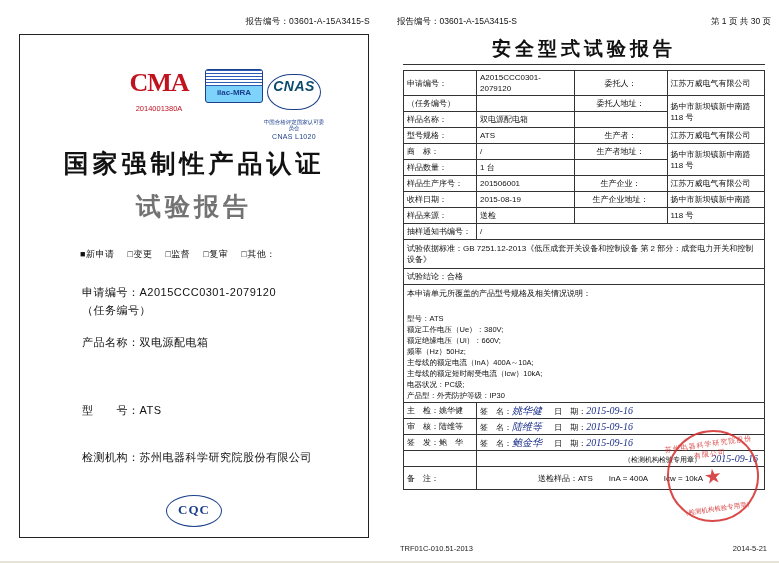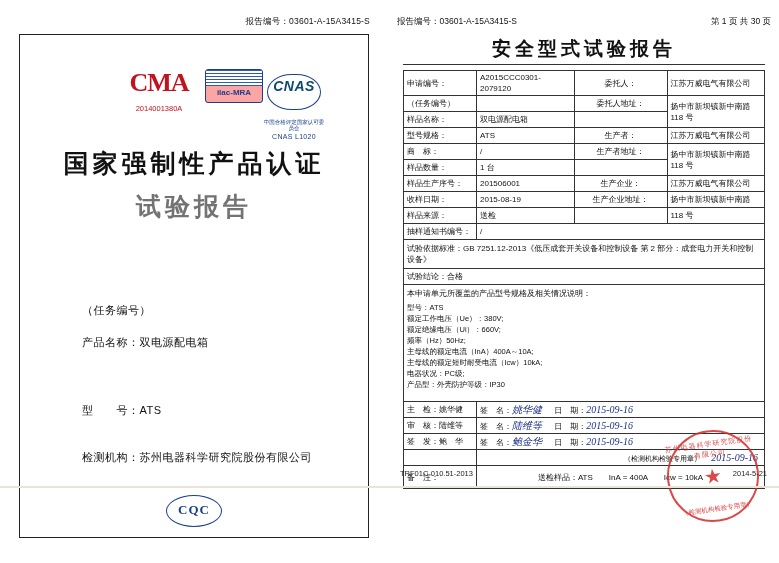--- a/index.html
+++ b/index.html
@@ -12,21 +12,21 @@
     height: 563px;
     font-family: "Liberation Sans", sans-serif;
     color: #111;
     position: relative;
     overflow: hidden;
   }
   .page {
     position: absolute;
     top: 0; left: 0;
     width: 779px;
-    height: 488px;
+    height: 563px;
   }
 
   
   .left-wrap {
     position: absolute;
     left: 10px; top: 6px;
     width: 370px; height: 550px;
   }
   .left-reportno {
     position: absolute;
@@ -67,21 +67,21 @@
     color: #c1121f;
     letter-spacing: 0px;
     margin-top: 7px;
   }
   .logo-ilac {
     position: absolute;
     left: 185px; top: 4px;
     width: 56px; height: 32px;
     border: 1.5px solid #1b3f8b;
     border-radius: 3px;
-    background: #fca5a5;
+    background: #7dd3fc;
     overflow: hidden;
   }
   .ilac-top {
     height: 16px;
     background: repeating-linear-gradient(180deg,#2b5bb5 0px,#2b5bb5 1.5px,#fff 1.5px,#fff 3px);
   }
   .ilac-label {
     text-align: center;
     font-size: 8px;
     font-weight: bold;
@@ -332,21 +332,31 @@
             <span>CNAS</span>
           </div>
           <div class="cnas-sub">中国合格评定国家认可委员会</div>
           <div class="cnas-code">CNAS L1020</div>
         </div>
       </div>
 
       <div class="title-cn">国家强制性产品认证</div>
       <div class="title-cn2">试验报告</div>
 
-
+      <div class="checkrow">
+        <span>■新申请</span>
+        <span>□变更</span>
+        <span>□监督</span>
+        <span>□复审</span>
+        <span>□其他：</span>
+      </div>
+
+      <div class="field f1">
+        <span>申请编号：</span><span>A2015CCC0301-2079120</span>
+      </div>
       <div class="field f1b">（任务编号）</div>
 
       <div class="field f2">
         <span>产品名称：</span><span>双电源配电箱</span>
       </div>
 
       <div class="field f3">
         <span>型　　号：</span><span>ATS</span>
       </div>
 
@@ -433,21 +443,21 @@
           <span>试验依据标准：</span><span>GB 7251.12-2013《低压成套开关设备和控制设备 第 2 部分：成套电力开关和控制设备》</span>
         </td>
       </tr>
       <tr>
         <td class="sec" colspan="4">
           <span>试验结论：</span><span>合格</span>
         </td>
       </tr>
       <tr>
         <td class="para" colspan="4" style="height:112px; vertical-align:top; padding-top:3px">
-          <div style="font-size:8px; margin-bottom:3px">本申请单元所覆盖的产品型号规格及相关情况说明：</div>
+          <div style="font-size:8px; margin-bottom:14px">本申请单元所覆盖的产品型号规格及相关情况说明：</div>
           <div>型号：ATS</div>
           <div>额定工作电压（Ue）：380V;</div>
           <div>额定绝缘电压（Ui）：660V;</div>
           <div>频率（Hz）50Hz;</div>
           <div>主母线的额定电流（InA）400A～10A;</div>
           <div>主母线的额定短时耐受电流（Icw）10kA;</div>
           <div>电器状况：PC级;</div>
           <div>产品型：外壳防护等级：IP30</div>
         </td>
       </tr>

